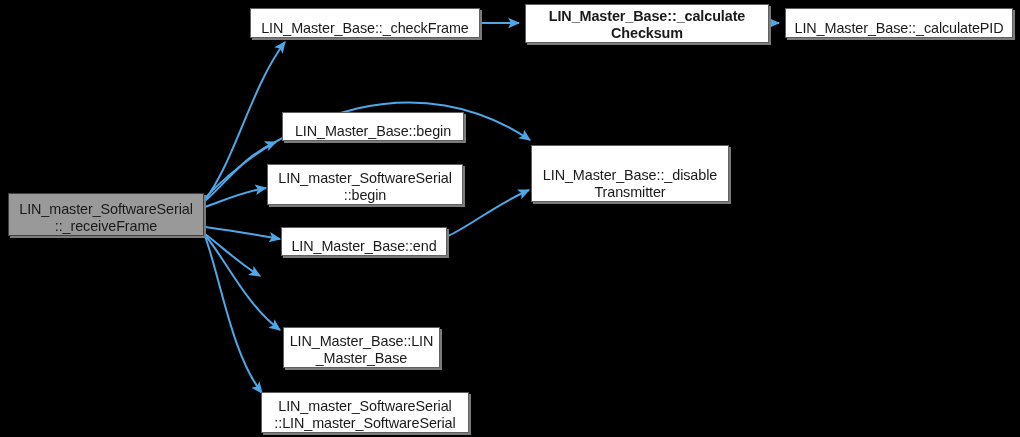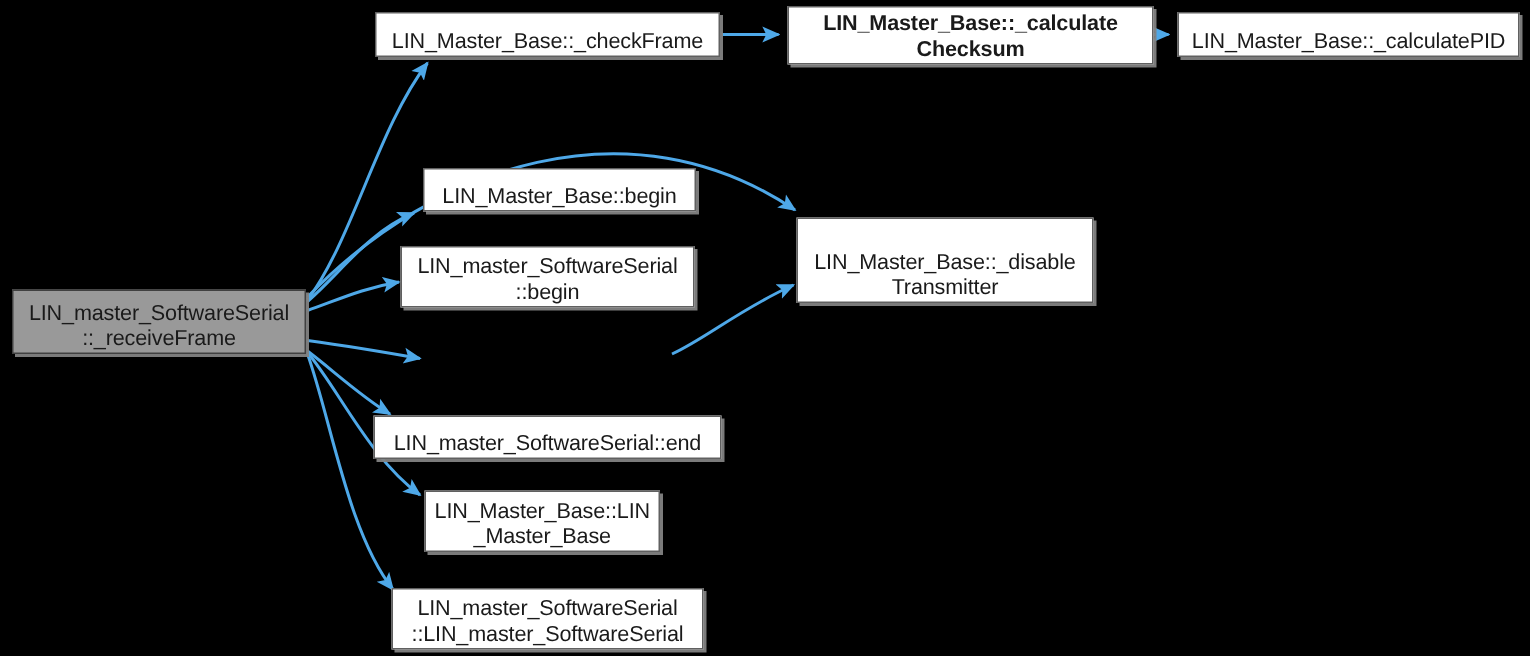--- a/index.html
+++ b/index.html
@@ -72,18 +72,18 @@
 ::_receiveFrame</span></div>
     <div class="node" style="left: 250px; top: 8px; width: 230px; height: 30px;"><span>LIN_Master_Base::_checkFrame</span></div>
     <div class="node" style="left: 525px; top: 4px; width: 244px; height: 39px; font-weight: bold;"><span>LIN_Master_Base::_calculate
 Checksum</span></div>
     <div class="node" style="left: 785px; top: 8px; width: 228px; height: 30px;"><span>LIN_Master_Base::_calculatePID</span></div>
     <div class="node" style="left: 282px; top: 112px; width: 182px; height: 29px;"><span>LIN_Master_Base::begin</span></div>
     <div class="node" style="left: 267px; top: 164px; width: 196px; height: 41px;"><span>LIN_master_SoftwareSerial
 ::begin</span></div>
     <div class="node" style="left: 531px; top: 145px; width: 198px; height: 57px;"><span>LIN_Master_Base::_disable
 Transmitter</span></div>
-    <div class="node" style="left: 249px; top: 277px; width: 232px; height: 29px;"><span>LIN_master_SoftwareSerial::end</span></div>
+    <div class="node" style="left: 281px; top: 227px; width: 166px; height: 29px;"><span>LIN_Master_Base::end</span></div>
     <div class="node" style="left: 283px; top: 327px; width: 157px; height: 41px;"><span>LIN_Master_Base::LIN
 _Master_Base</span></div>
     <div class="node" style="left: 261px; top: 392px; width: 208px; height: 41px;"><span>LIN_master_SoftwareSerial
 ::LIN_master_SoftwareSerial</span></div>
   </div>
 
 </body></html>

